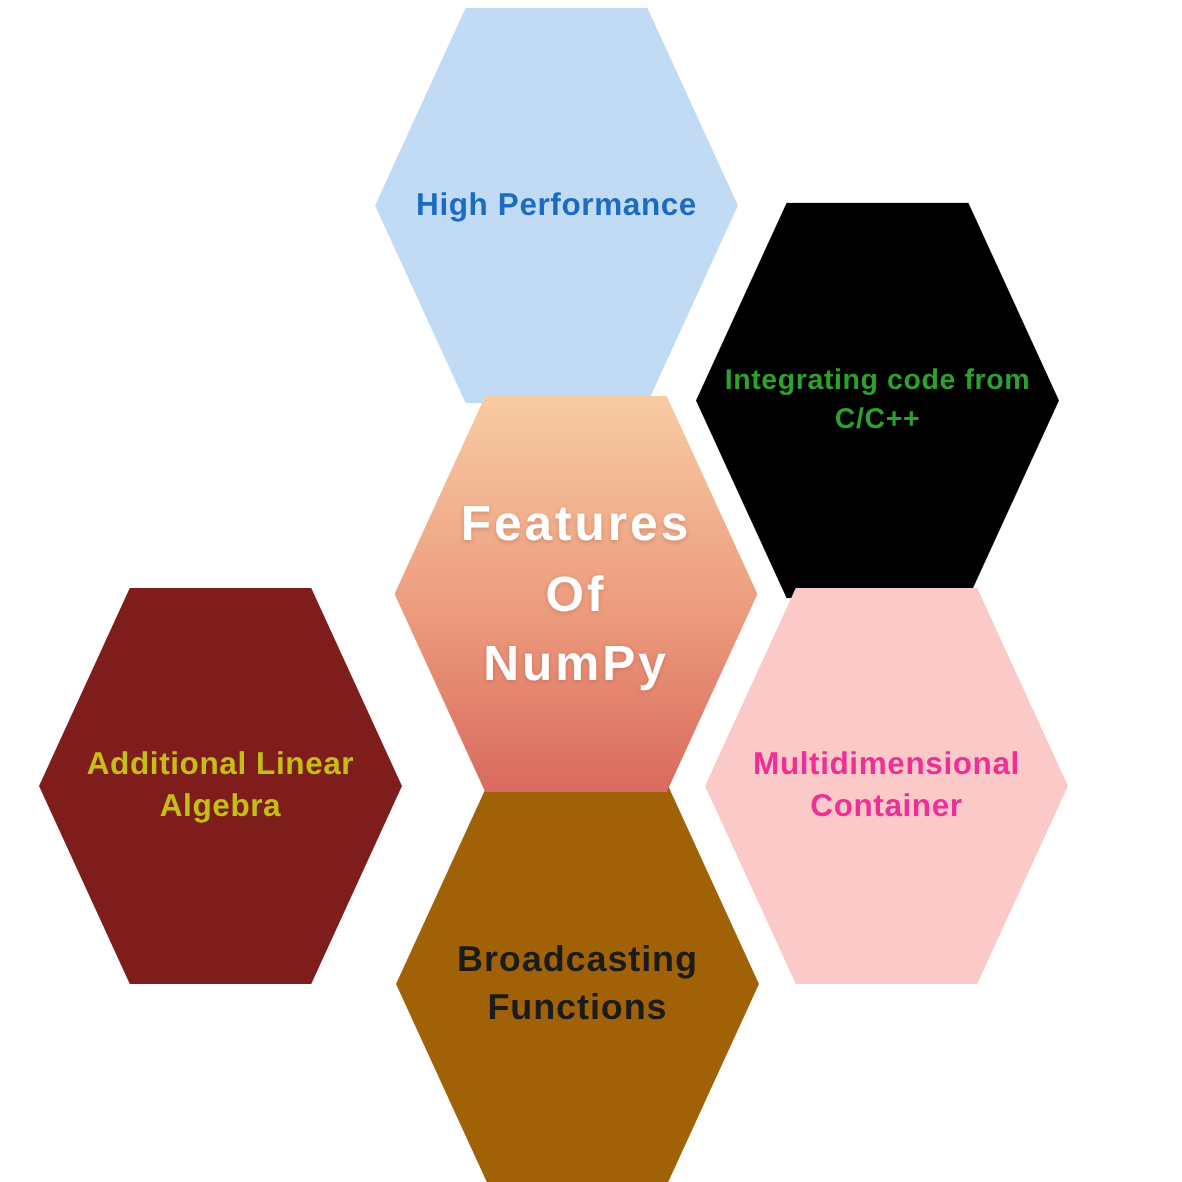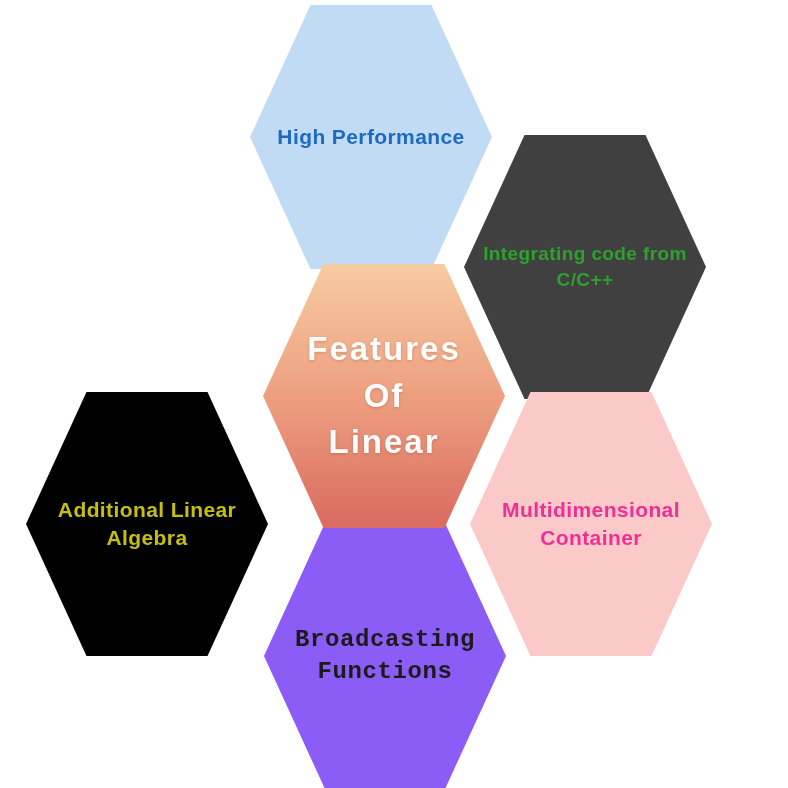--- a/index.html
+++ b/index.html
@@ -52,40 +52,40 @@
 </style>
 </head>
 <body>
 
 <div class="canvas">
 
   <div class="hex pos-top" style="background: rgb(194, 219, 245);">
     <div class="hex-label" style="color: rgb(29, 107, 192);">High Performance</div>
   </div>
 
-  <div class="hex pos-top-right" style="background: #404040;">
+  <div class="hex pos-top-right" style="background: #000000;">
     <div class="hex-label" style="color: rgb(45, 161, 45);">Integrating code from
 C/C++</div>
   </div>
 
   <div class="hex pos-bottom-right" style="background: rgb(251, 202, 200);">
     <div class="hex-label" style="color: rgb(239, 47, 150);">Multidimensional
 Container</div>
   </div>
 
-  <div class="hex pos-bottom" style="background: #8b5cf6; font-family: Liberation Mono, monospace;">
+  <div class="hex pos-bottom" style="background: #a16207;">
     <div class="hex-label" style="color: rgb(27, 27, 27);">Broadcasting
 Functions</div>
   </div>
 
-  <div class="hex pos-bottom-left" style="background: #000000;">
+  <div class="hex pos-bottom-left" style="background: #7f1d1d;">
     <div class="hex-label" style="color: rgb(196, 192, 19);">Additional Linear
 Algebra</div>
   </div>
 
 
   <div class="hex pos-center" style="background: linear-gradient(rgb(247, 203, 162) 0%, rgb(236, 155, 125) 55%, rgb(217, 106, 94) 100%);">
     <div class="hex-label center-label" style="color: rgb(255, 255, 255);">Features
 Of
-Linear</div>
+NumPy</div>
   </div>
 
 </div>
 
 </body></html>

